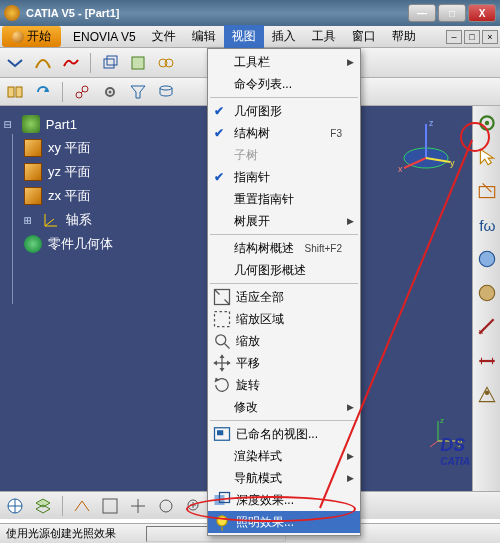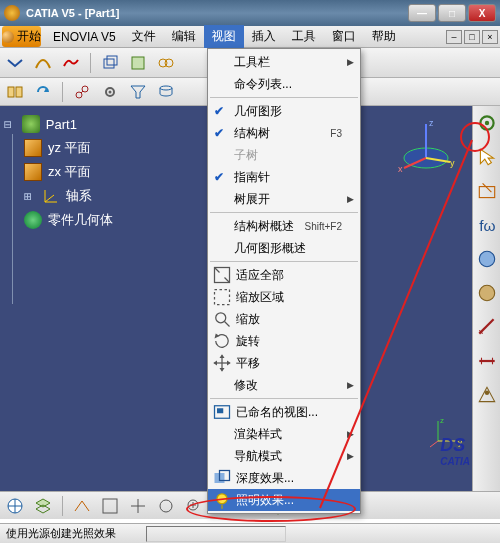--- a/index.html
+++ b/index.html
@@ -8,21 +8,21 @@
   
   .titlebar { height: 26px; background: linear-gradient(#4a6a8a, #6a8aaa, #4a6a8a); display: flex; align-items: center; padding: 0 4px; color: #fff; font-size: 11px; font-weight: bold; }
   .titlebar .app-icon { width: 16px; height: 16px; background: radial-gradient(#f5c040,#b06000); border-radius: 50%; margin-right: 6px; }
   .titlebar .title { flex: 1; }
   .winbtns { display: flex; gap: 2px; }
   .winbtn { width: 28px; height: 18px; background: linear-gradient(#e8e8e8,#bcbcbc); border: 1px solid #888; border-radius: 3px; display: flex; align-items: center; justify-content: center; font-size: 10px; }
   .winbtn.close { background: linear-gradient(#d66,#b22); color: #fff; }
 
   
   .menubar { height: 22px; background: linear-gradient(#f0f0f0,#d8d8d8); display: flex; align-items: center; padding: 0 2px; font-size: 12px; border-bottom: 1px solid #aaa; }
-  .menubar .start { background: linear-gradient(#f7b030,#e08000); color: #000; padding: 2px 0; border-radius: 3px; margin-right: 4px; display: flex; align-items: center; gap: 3px; }
+  .menubar .start { background: linear-gradient(#f7b030,#e08000); color: #000; padding: 2px 10px; border-radius: 3px; margin-right: 4px; display: flex; align-items: center; gap: 3px; }
   .menubar .start .logo { width: 12px; height: 12px; background: radial-gradient(circle at 30% 30%, #ffd080, #b06000); border-radius: 50%; }
   .menuitem { padding: 3px 8px; }
   .menuitem.active { background: #3b70c4; color: #fff; }
   .mdi-btns { margin-left: auto; display: flex; gap: 2px; }
   .mdi-btn { width: 16px; height: 14px; border: 1px solid #888; background: #e0e0e0; font-size: 9px; display: flex; align-items: center; justify-content: center; }
 
   
   .toolbar { height: 30px; background: linear-gradient(#f4f4f4,#dcdcdc); border-bottom: 1px solid #b0b0b0; display: flex; align-items: center; padding: 0 4px; gap: 6px; }
   .toolbar.t2 { height: 28px; }
   .tbtn { width: 22px; height: 22px; border: 1px solid transparent; display: flex; align-items: center; justify-content: center; }
@@ -188,20 +188,24 @@
 <div class="workspace">
   <div class="vline"></div>
   <div class="tree">
     <div class="tree-row">
       <span class="gx">⊟</span>
       <div class="tree-icon ic-part"></div>
       <span style="font-weight:normal">Part1</span>
     </div>
     <div class="tree-row tree-ind1">
       <div class="tree-icon ic-plane"></div>
+      <span>xy 平面</span>
+    </div>
+    <div class="tree-row tree-ind1">
+      <div class="tree-icon ic-plane"></div>
       <span>yz 平面</span>
     </div>
     <div class="tree-row tree-ind1">
       <div class="tree-icon ic-plane"></div>
       <span>zx 平面</span>
     </div>
     <div class="tree-row tree-ind1">
       <span class="gx">⊞</span>
       <svg class="tree-icon" viewBox="0 0 18 18">
           <line x1="3" y1="15" x2="3" y2="3" stroke="#ffcc00"></line>
@@ -313,20 +317,23 @@
       <span class="sc">F3</span>
     </div>
   <div class="row disabled">
       <span>子树</span>
     </div>
   <div class="row">
       <span class="chk">✔</span>
       <span>指南针</span>
     </div>
   <div class="row">
+      <span>重置指南针</span>
+    </div>
+  <div class="row">
       <span>树展开</span>
       <span class="arrow">▶</span>
     </div>
   <hr>
   <div class="row">
       <span>结构树概述</span>
       <span class="sc">Shift+F2</span>
     </div>
   <div class="row">
       <span>几何图形概述</span>
@@ -351,43 +358,43 @@
       <span>缩放区域</span>
     </div>
   <div class="row hasicon">
       <span class="mi">
         <svg viewBox="0 0 16 16">
           <circle cx="7" cy="7" r="4" fill="none" stroke="#555"></circle>
           <line x1="10" y1="10" x2="14" y2="14" stroke="#555"></line>
         </svg>
       </span>
       <span>缩放</span>
-    </div>
-  <div class="row hasicon">
-      <span class="mi">
-        <svg viewBox="0 0 16 16">
-          <path d="M3 8a5 5 0 1 0 2-4" fill="none" stroke="#555"></path>
-          <polygon points="3,2 6,4 2,6" fill="#555"></polygon>
-        </svg>
-      </span>
-      <span>旋转</span>
     </div>
   <div class="row hasicon">
       <span class="mi">
         <svg viewBox="0 0 16 16">
           <line x1="8" y1="2" x2="8" y2="14" stroke="#555"></line>
           <line x1="2" y1="8" x2="14" y2="8" stroke="#555"></line>
           <polygon points="8,1 6,4 10,4" fill="#555"></polygon>
           <polygon points="8,15 6,12 10,12" fill="#555"></polygon>
           <polygon points="1,8 4,6 4,10" fill="#555"></polygon>
           <polygon points="15,8 12,6 12,10" fill="#555"></polygon>
         </svg>
       </span>
       <span>平移</span>
     </div>
+  <div class="row hasicon">
+      <span class="mi">
+        <svg viewBox="0 0 16 16">
+          <path d="M3 8a5 5 0 1 0 2-4" fill="none" stroke="#555"></path>
+          <polygon points="3,2 6,4 2,6" fill="#555"></polygon>
+        </svg>
+      </span>
+      <span>旋转</span>
+    </div>
   <div class="row">
       <span>修改</span>
       <span class="arrow">▶</span>
     </div>
   <hr>
   <div class="row hasicon">
       <span class="mi">
         <svg viewBox="0 0 16 16">
           <rect x="2" y="3" width="12" height="10" fill="none" stroke="#2060a0"></rect>
           <rect x="4" y="5" width="5" height="4" fill="#2060a0"></rect>

